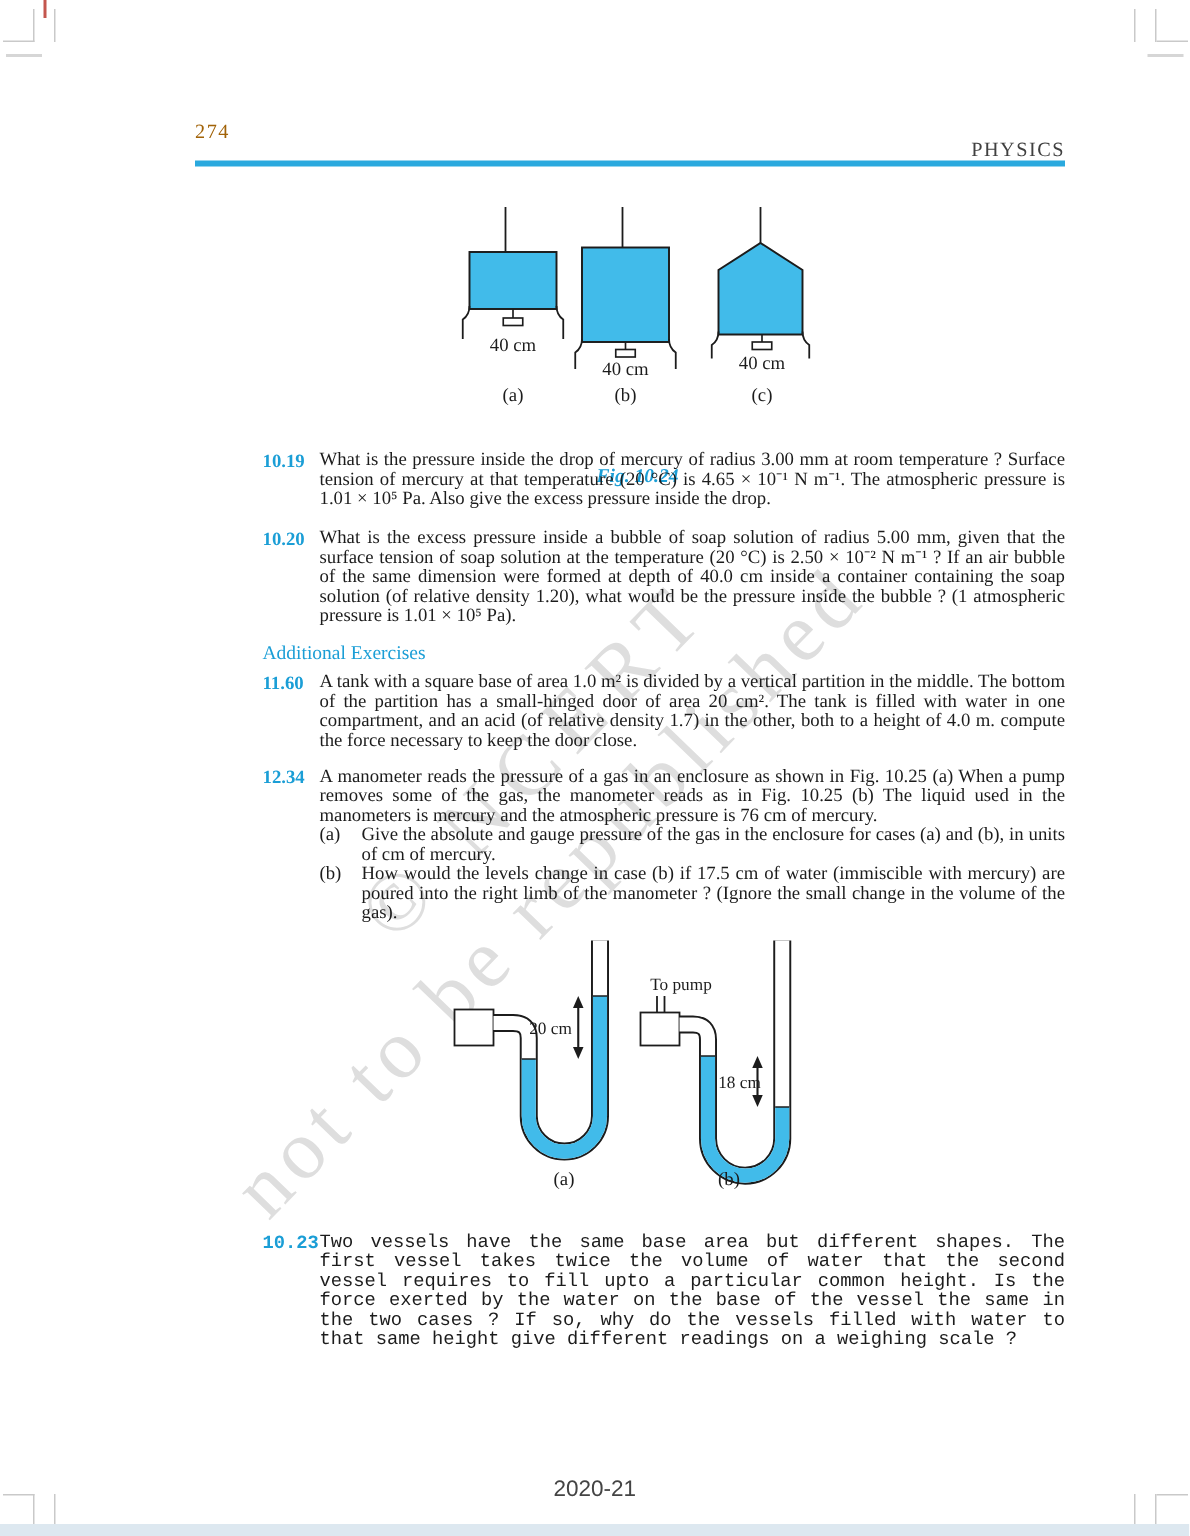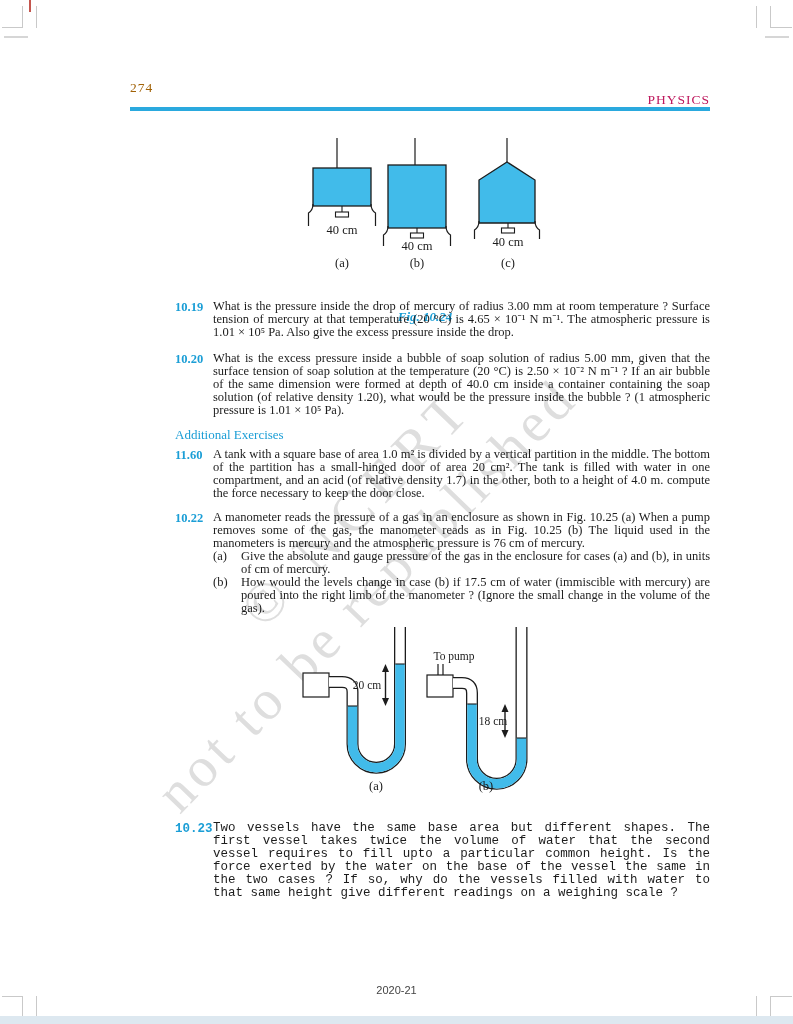--- a/index.html
+++ b/index.html
@@ -8,34 +8,34 @@
   
   .wm{position:absolute;z-index:0;white-space:nowrap;color:#dedede;
       font-family:"Liberation Serif",serif;transform-origin:0 50%;}
   .wm1{left:250px;top:585px;font-size:56px;letter-spacing:10px;transform:rotate(-46deg);}
   .wm2{left:166px;top:770px;font-size:56px;letter-spacing:5px;transform:rotate(-46deg);}
   
   .mark{position:absolute;background:#c9c9c9;z-index:2;}
   .mark.red{background:#c4564e;}
   
   .pagenum{position:absolute;left:130px;top:80px;font-size:13.5px;letter-spacing:1px;color:#a16207;z-index:3;}
-  .subject{position:absolute;top:92px;left:130px;width:580px;text-align:right;font-size:13.5px;letter-spacing:1px;color:#be185d;z-index:3;}
+  .subject{position:absolute;top:92px;left:130px;width:580px;text-align:right;font-size:13.5px;letter-spacing:1px;color:#404040;z-index:3;}
   .rule{position:absolute;left:130px;top:107px;width:580px;height:4px;background:#2aa9de;z-index:3;}
   
   .problem{position:absolute;left:175px;width:535px;z-index:3;}
   .pnum{position:absolute;left:0;top:0;font-weight:bold;color:#1b9ed6;font-size:12.5px;}
   .ptext{margin-left:38px;width:497px;font-size:12.5px;line-height:13px;text-align:justify;}
   .sub{display:flex;margin-left:38px;width:497px;}
   .sublabel{width:28px;flex:0 0 28px;font-size:12.5px;line-height:13px;}
   .subtext{width:469px;font-size:12.5px;line-height:13px;text-align:justify;font-family:Liberation Serif, serif;}
   .heading{position:absolute;left:175px;top:427px;font-weight:normal;color:#1b9ed6;font-size:13px;z-index:3;}
   .figcap{position:absolute;text-align:center;font-weight:bold;font-style:italic;color:#1b9ed6;font-size:13px;z-index:3;margin-top:37px;}
   .figsvg{position:absolute;z-index:1;}
   .footer{position:absolute;left:0;top:984px;width:793px;text-align:center;
-          font-family:"Liberation Sans",sans-serif;font-size:11px;color:#444;z-index:3;}
+          font-family:"Liberation Sans",sans-serif;font-size:15px;color:#444;z-index:3;}
   .bottomstrip{position:absolute;left:0;top:1016px;width:793px;height:8px;background:#dde8f0;z-index:2;}
   svg text{font-family:"Liberation Serif",serif;fill:#1c1c1c;}
 </style>
 </head>
 <body>
 
 <div class="page">
 
   <div class="wm wm1">© NCERT</div>
   <div class="wm wm2">not to be republished</div>
@@ -105,21 +105,21 @@
   </div>
 
   <div class="heading">Additional Exercises</div>
 
   <div class="problem" style="top:448px;">
     <span class="pnum">11.60</span>
     <div class="ptext">A tank with a square base of area 1.0 m² is divided by a vertical partition in the middle. The bottom of the partition has a small-hinged door of area 20 cm². The tank is filled with water in one compartment, and an acid (of relative density 1.7) in the other, both to a height of 4.0 m. compute the force necessary to keep the door close.</div>
   </div>
 
   <div class="problem" style="top:511px;">
-    <span class="pnum">10.22</span>
+    <span class="pnum">12.34</span>
     <div class="ptext">A manometer reads the pressure of a gas in an enclosure as shown in Fig. 10.25 (a) When a pump removes some of the gas, the manometer reads as in Fig. 10.25 (b) The liquid used in the manometers is mercury and the atmospheric pressure is 76 cm of mercury.</div>
     <div class="sub">
       <span class="sublabel">(a)</span>
       <div class="subtext">Give the absolute and gauge pressure of the gas in the enclosure for cases (a) and (b), in units of cm of mercury.</div>
     </div>
     <div class="sub">
       <span class="sublabel">(b)</span>
       <div class="subtext">How would the levels change in case (b) if 17.5 cm of water (immiscible with mercury) are poured into the right limb of the manometer ? (Ignore the small change in the volume of the gas).</div>
     </div>
   </div>

